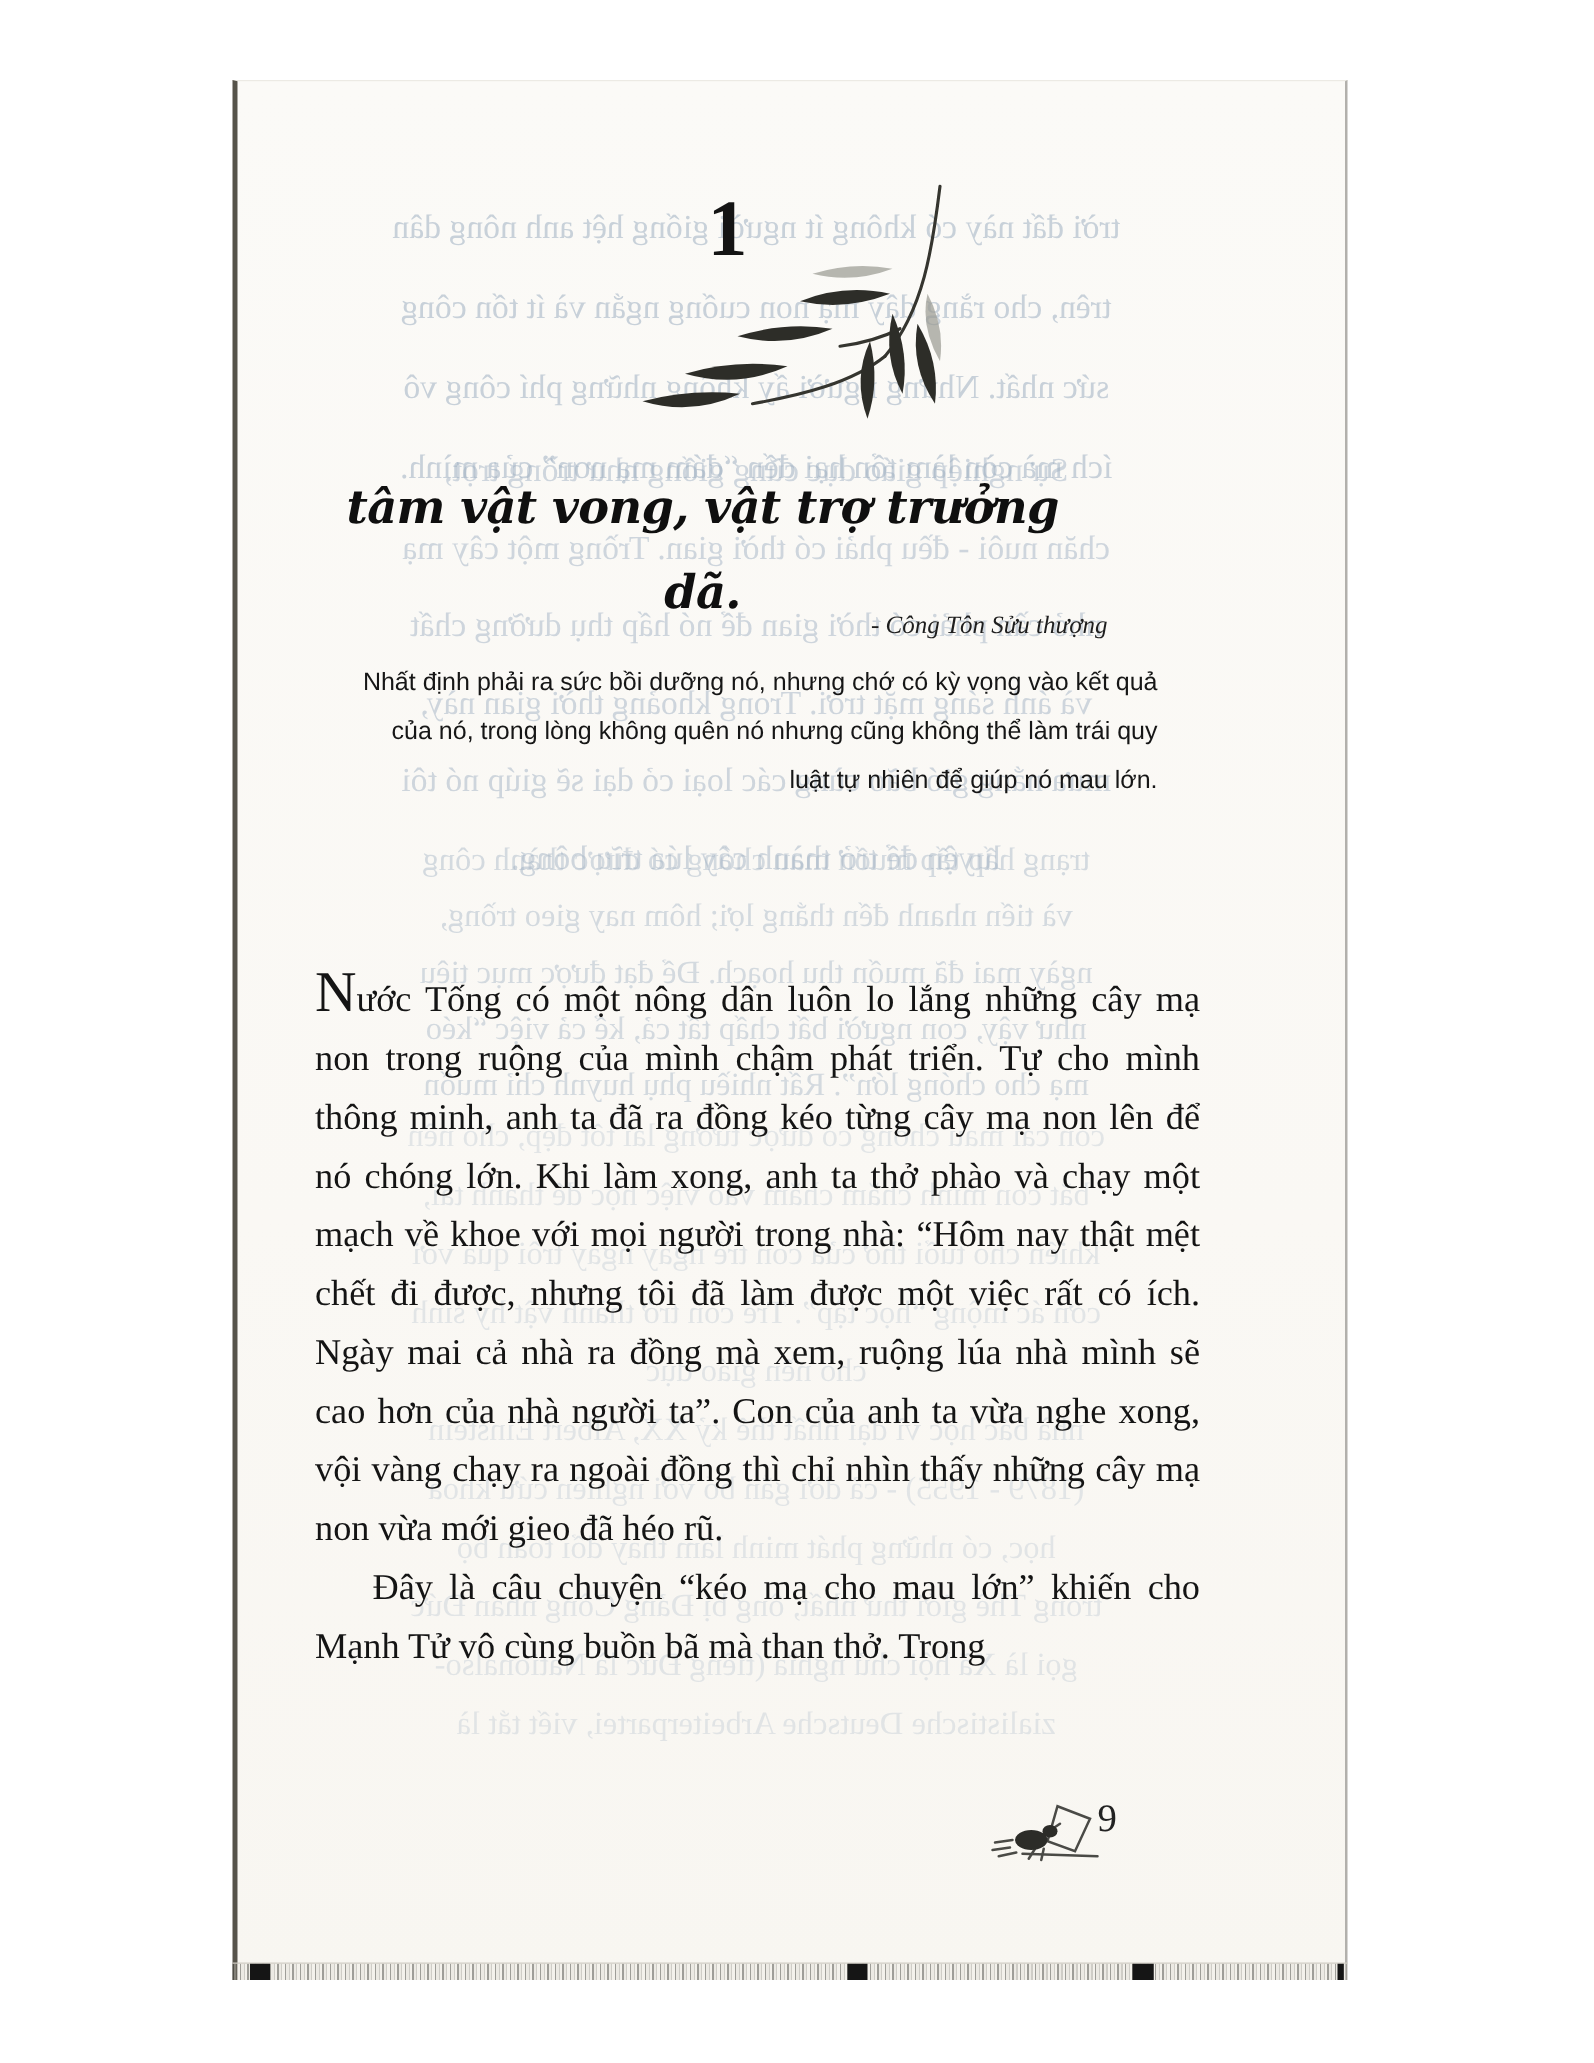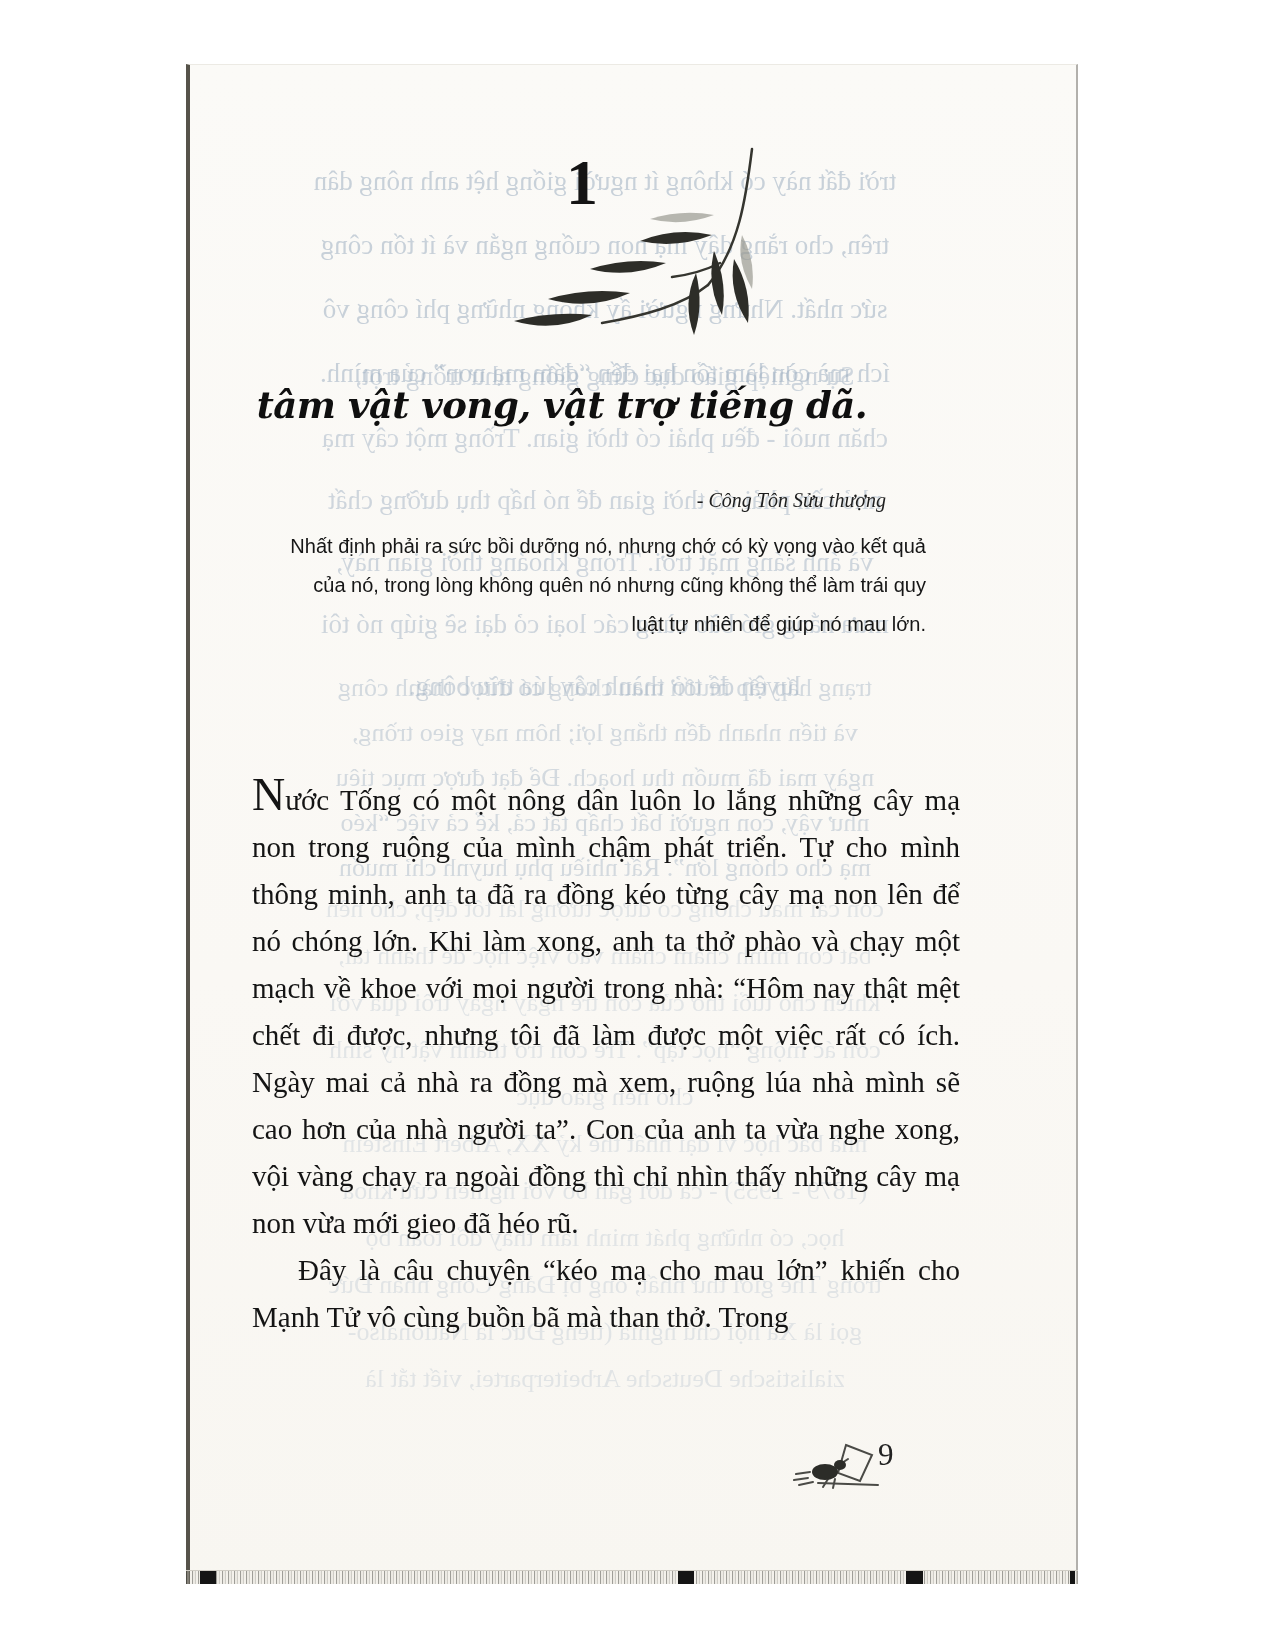--- a/index.html
+++ b/index.html
@@ -141,21 +141,21 @@
       <path d="M244 116 Q 262 146 258 180 Q 238 150 244 116 Z"></path>
       <path d="M206 130 Q 214 162 204 192 Q 192 160 206 130 Z"></path>
     </g>
     <g fill="#9a9a92" opacity=".7">
       <path d="M160 76 Q 192 66 224 72 Q 192 84 160 76 Z"></path>
       <path d="M252 92 Q 266 118 262 146 Q 246 118 252 92 Z"></path>
     </g>
   </svg>
 
   <div class="epigraph">
-    <div>tâm vật vong, vật trợ tiếng dã.</div>
+    <div>tâm vật vong, vật trợ trưởng dã.</div>
   </div>
   <div class="attribution">- Công Tôn Sửu thượng</div>
 
   <div class="lede">Nhất định phải ra sức bồi dưỡng nó, nhưng chớ có kỳ vọng vào kết quả của nó, trong lòng không quên nó nhưng cũng không thể làm trái quy luật tự nhiên để giúp nó mau lớn.</div>
 
   <div class="body-text">
     <p><span class="initial-cap">N</span><span>ước Tống có một nông dân luôn lo lắng những cây mạ non trong ruộng của mình chậm phát triển. Tự cho mình thông minh, anh ta đã ra đồng kéo từng cây mạ non lên để nó chóng lớn. Khi làm xong, anh ta thở phào và chạy một mạch về khoe với mọi người trong nhà: “Hôm nay thật mệt chết đi được, nhưng tôi đã làm được một việc rất có ích. Ngày mai cả nhà ra đồng mà xem, ruộng lúa nhà mình sẽ cao hơn của nhà người ta”. Con của anh ta vừa nghe xong, vội vàng chạy ra ngoài đồng thì chỉ nhìn thấy những cây mạ non vừa mới gieo đã héo rũ.</span></p>
     <p>Đây là câu chuyện “kéo mạ cho mau lớn” khiến cho Mạnh Tử vô cùng buồn bã mà than thở. Trong</p>
   </div>
 

